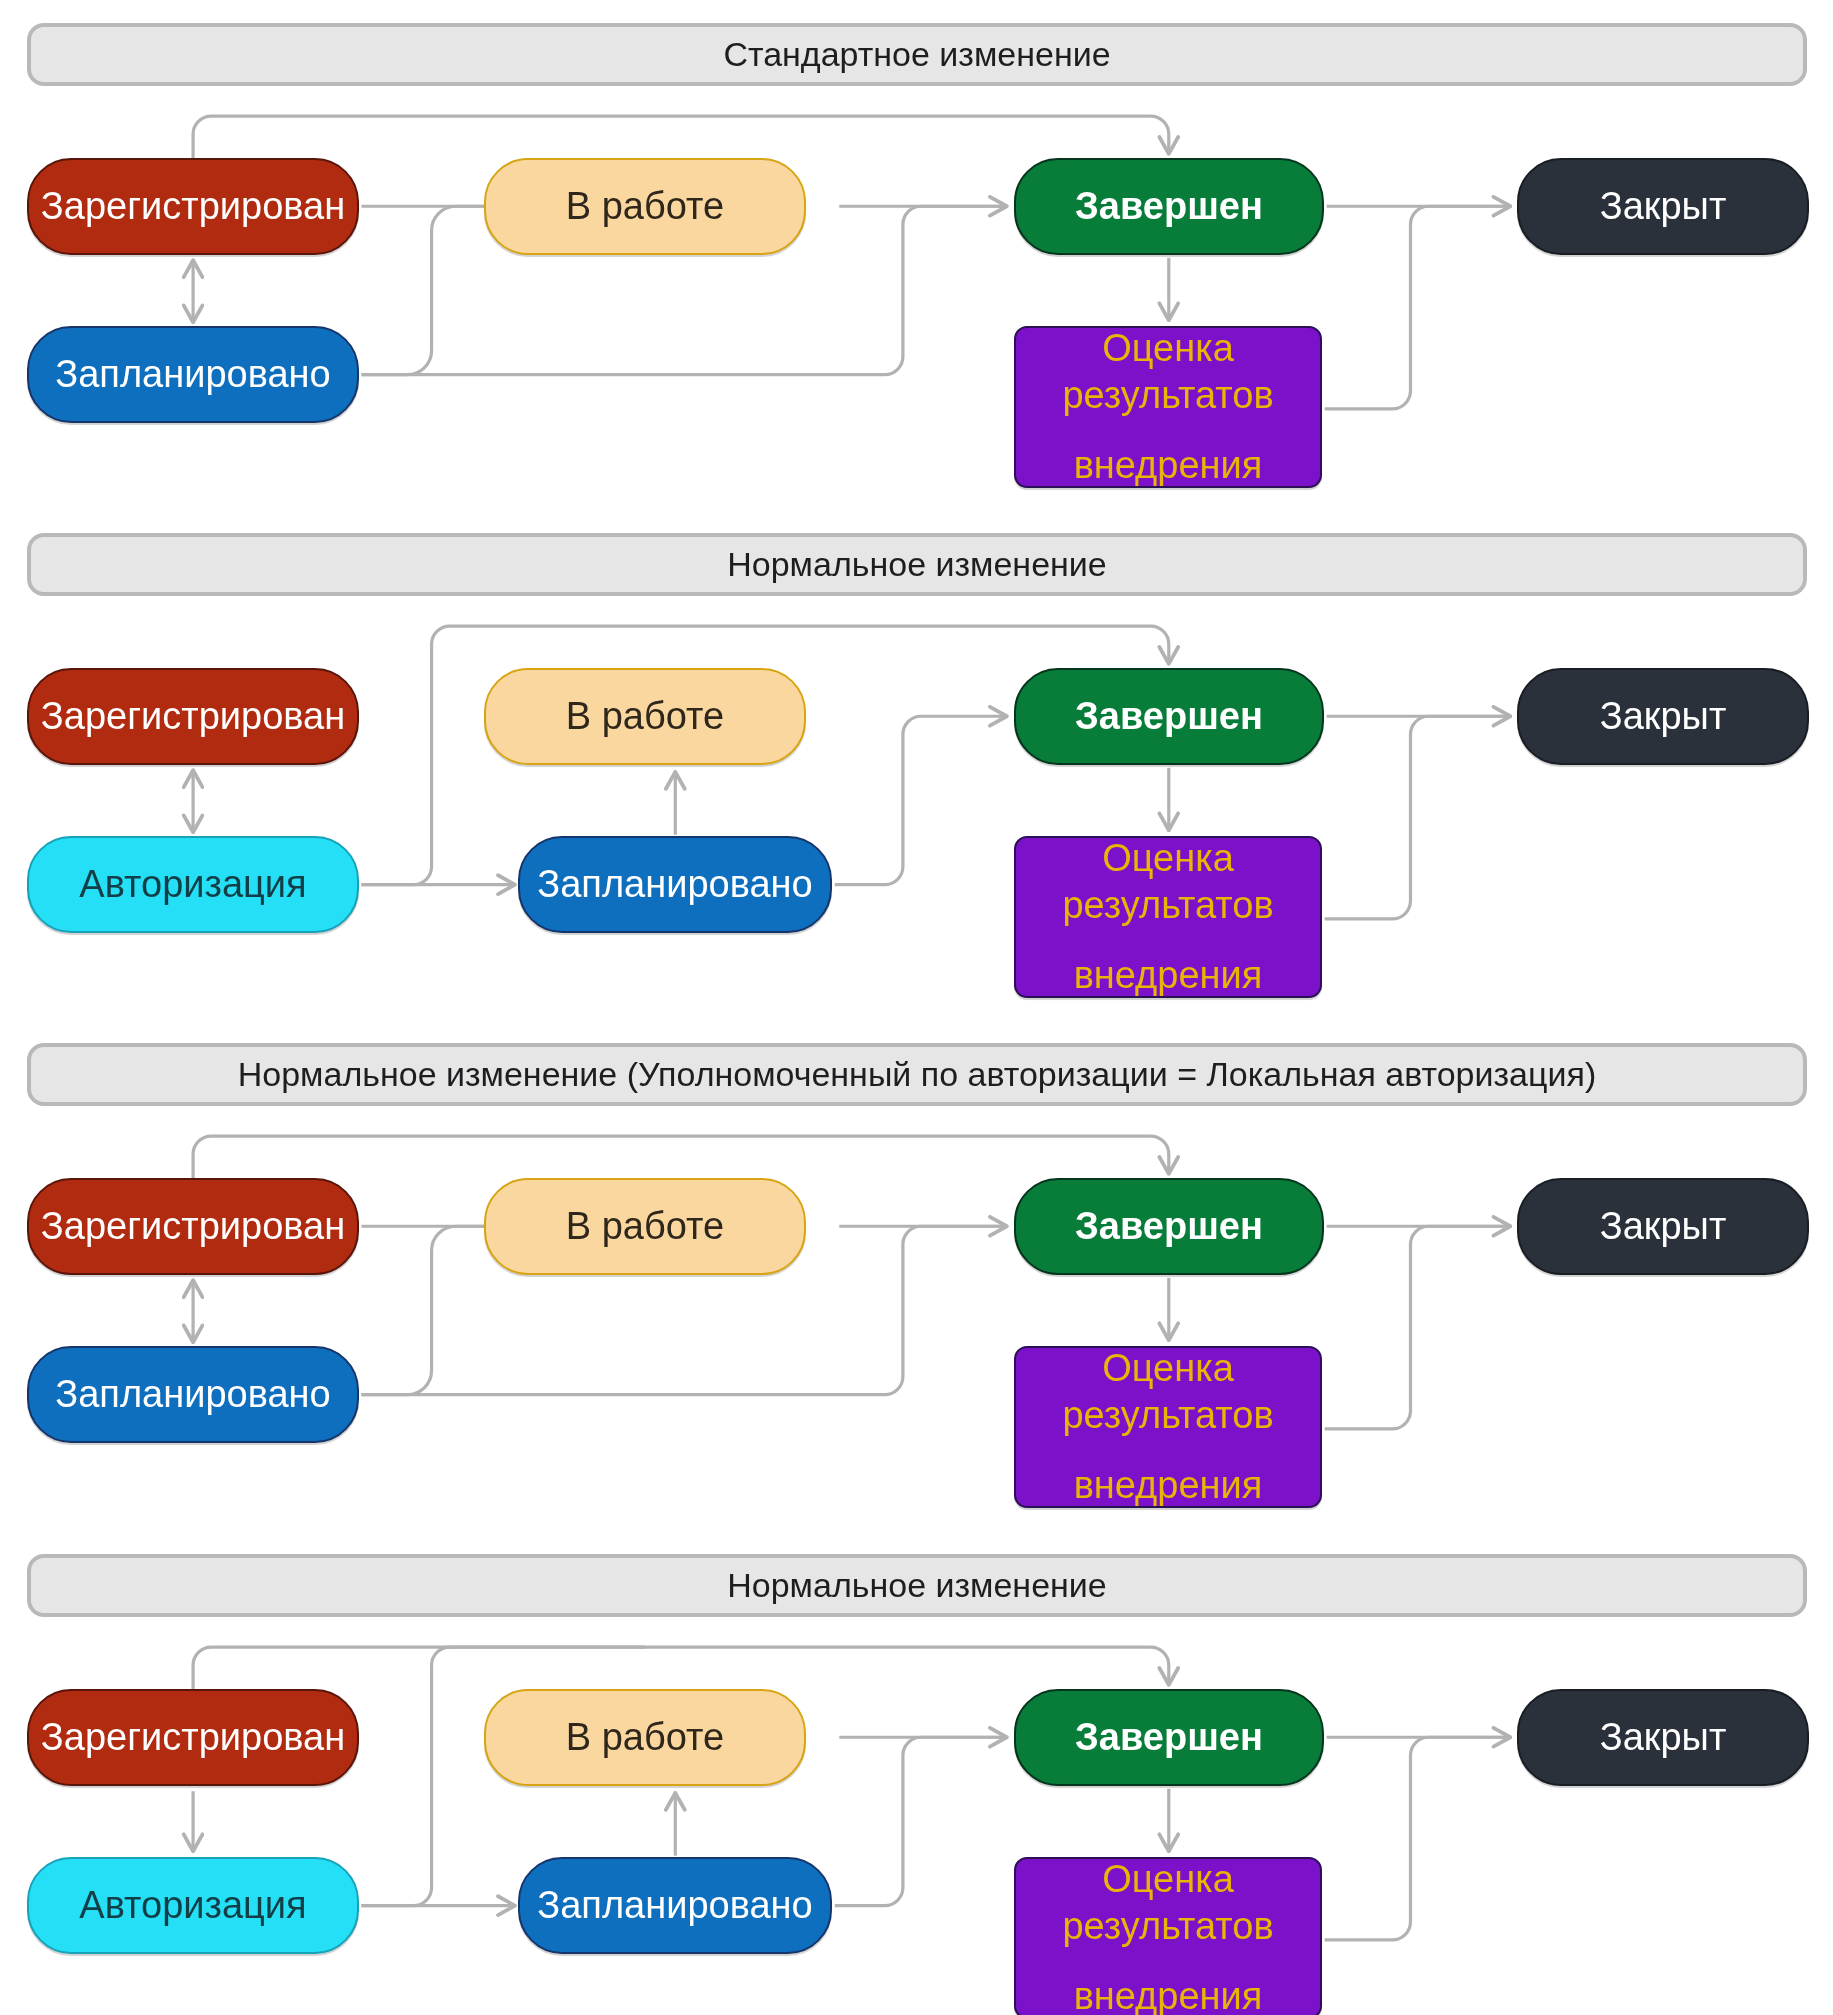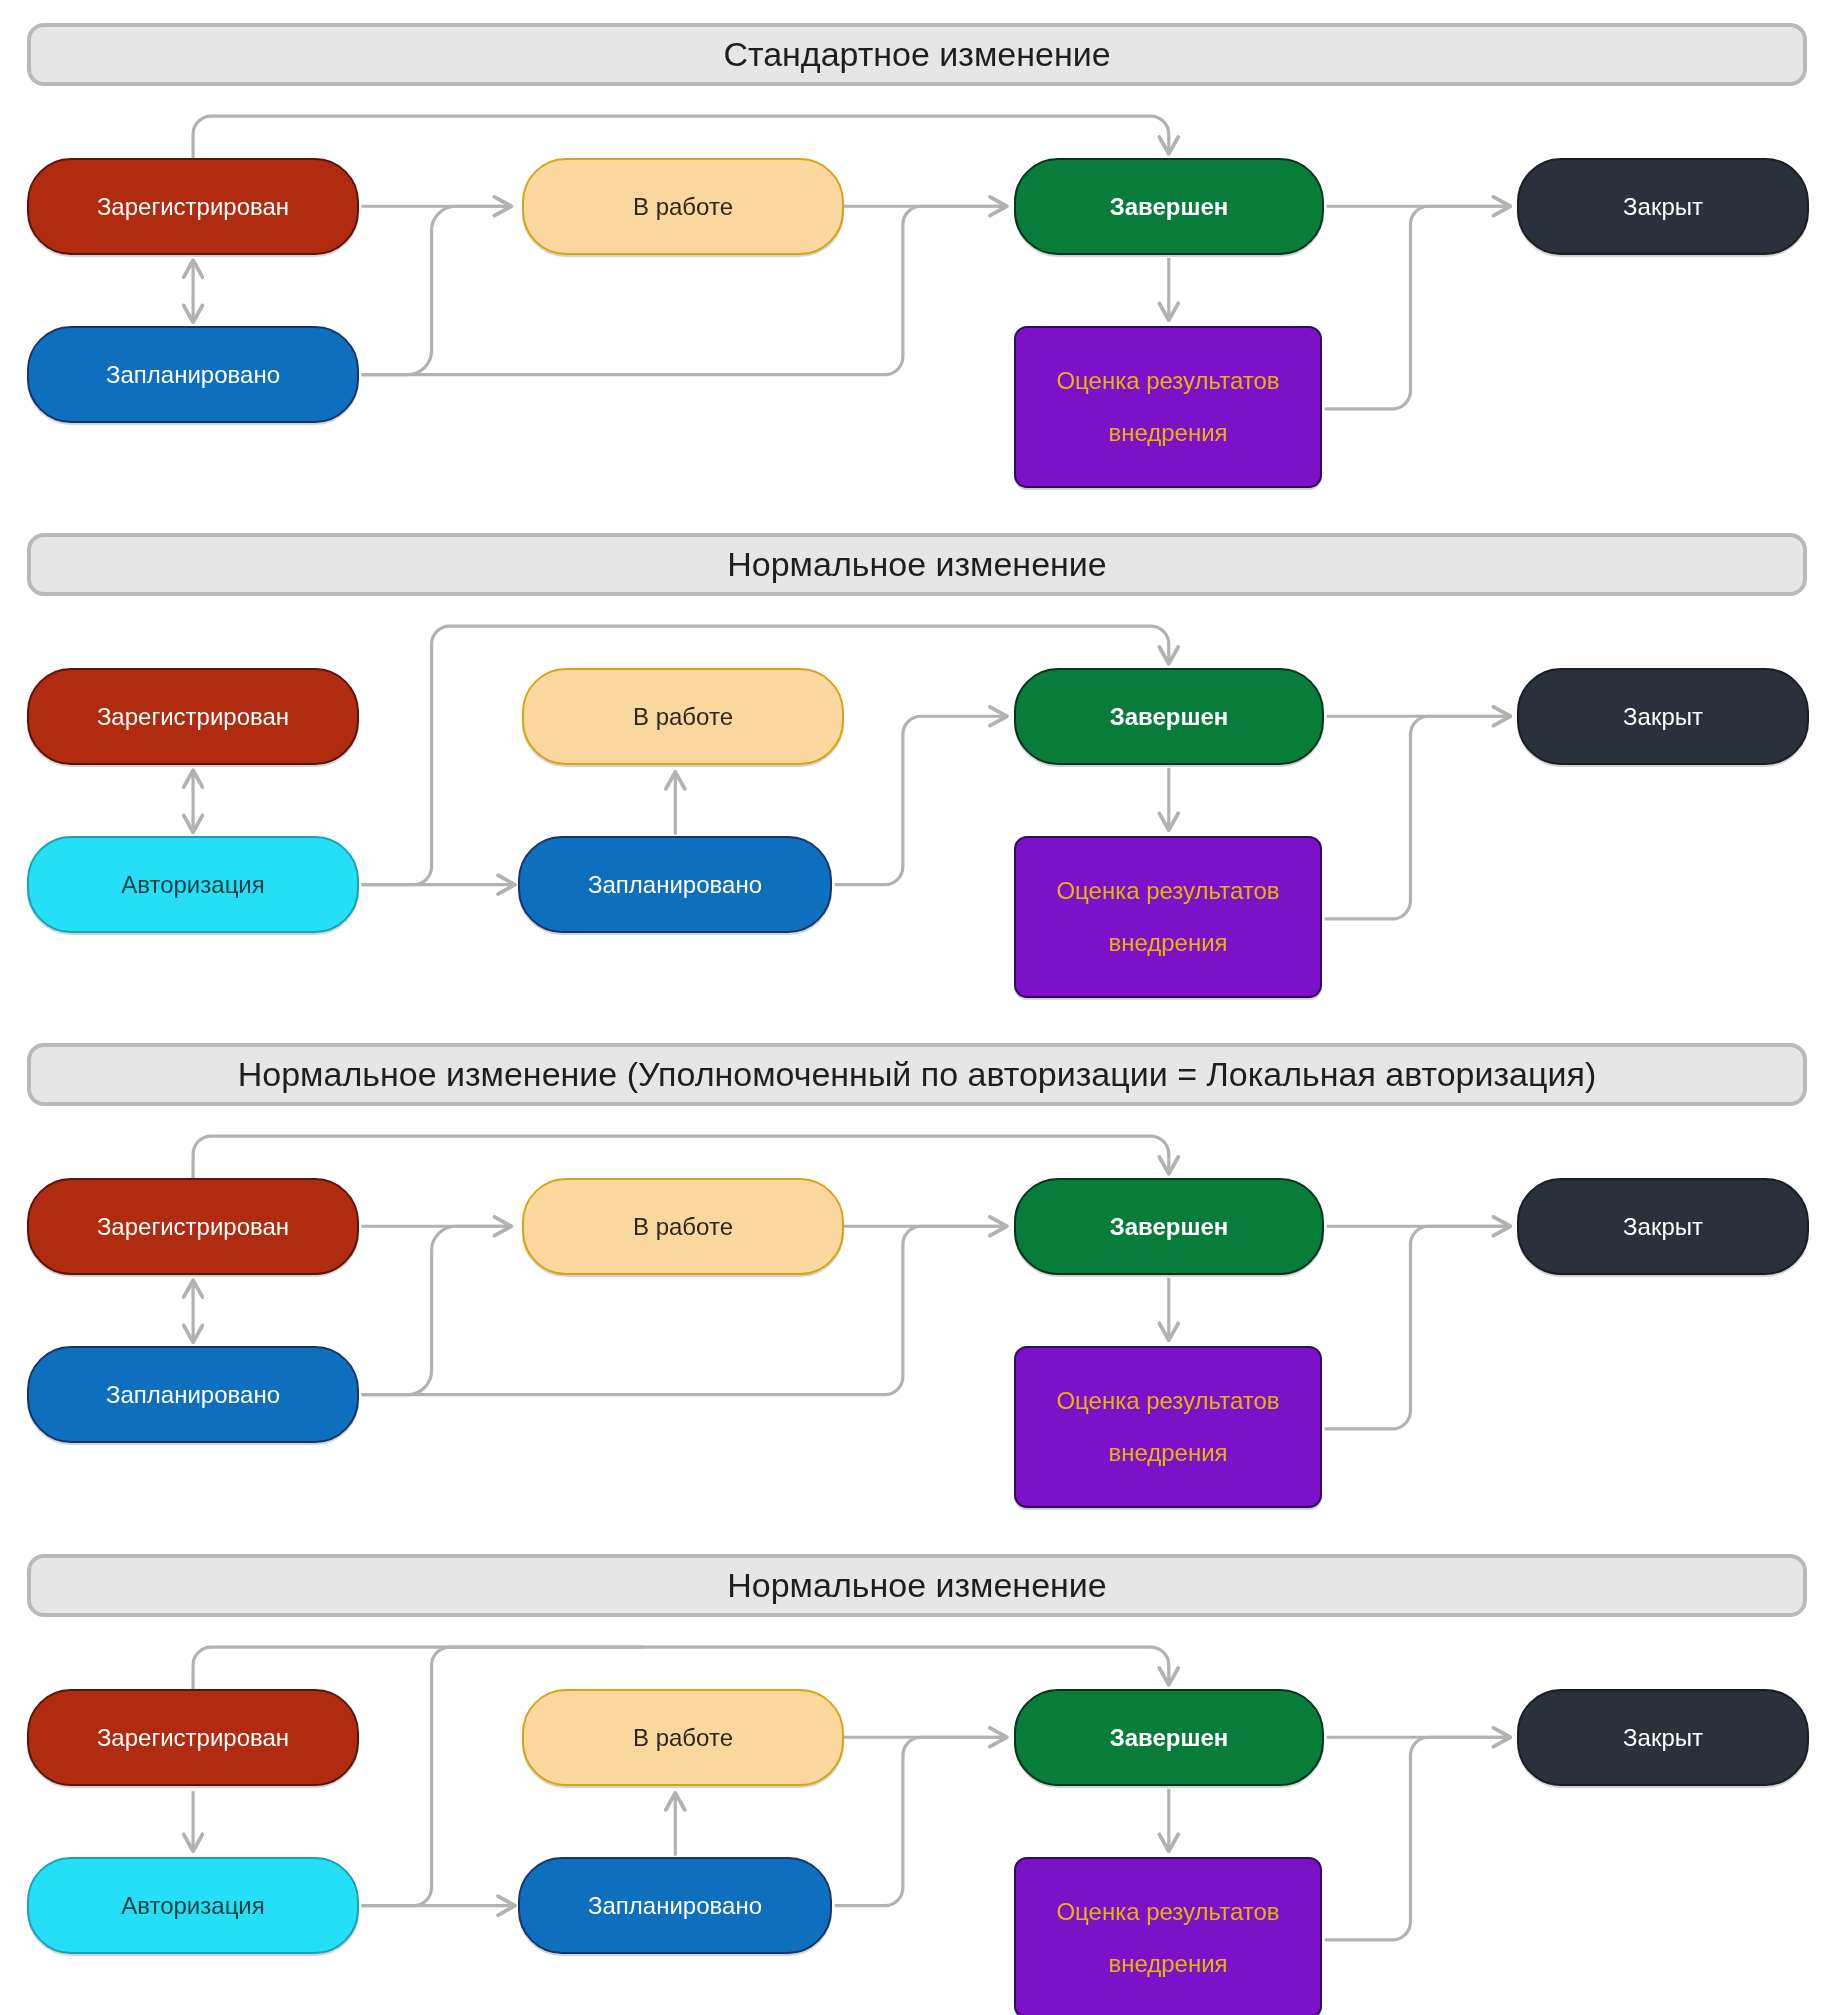--- a/index.html
+++ b/index.html
@@ -10,35 +10,35 @@
     position:absolute;left:27px;top:23px;width:1780px;height:63px;
     box-sizing:border-box;border:4px solid #B9B9B9;border-radius:17px;
     background:#E6E6E7;color:#1E1E20;font-size:34px;
     display:flex;align-items:center;justify-content:center;white-space:nowrap;
   }
   .edges{position:absolute;left:0;top:0;width:1834px;height:510px;display:block;}
   .edges path{fill:none;stroke:#B2B2B2;stroke-width:8;}
   .state{
     position:absolute;box-sizing:border-box;height:97px;border-radius:44px;
     border:2.8px solid transparent;display:flex;flex-direction:column;
-    align-items:center;justify-content:center;font-size:24px;line-height:1.25;
+    align-items:center;justify-content:center;font-size:38px;line-height:1.25;
     box-shadow:0 2px 0.8px rgba(0,0,0,0.18);text-align:center;
   }
   .state--registered{background:#B12B10;border-color:#5A150B;color:#FFFFFF;}
   .state--planned{background:#0E6FBE;border-color:#16356B;color:#FFFFFF;}
   .state--authorization{background:#24DFF5;border-color:#16A2B8;color:#113E47;}
   .state--in-progress{background:#FBD7A0;border-color:#D7A513;color:#2F271B;}
   .state--completed{background:#077D39;border-color:#06351D;color:#FFFFFF;font-weight:bold;}
   .state--evaluation{background:#7B11C9;border-color:#2C1056;color:#eab308;border-radius:13px;}
   .state--closed{background:#2B313B;border-color:#191D24;color:#FFFFFF;}
   .state--evaluation span{display:block;}
   .state--evaluation .l1{margin-bottom:22px;}
   .pos-reg{left:27px;top:158px;width:332px;}
   .pos-col1-row2{left:27px;top:326px;width:332px;}
-  .pos-work{left:522px;top:158px;width:322px;}
+  .pos-work{left:484px;top:158px;width:322px;}
   .pos-plan2{left:518px;top:326px;width:314px;}
   .pos-completed{left:1014px;top:158px;width:310px;}
   .pos-eval{left:1014px;top:326px;width:308px;height:162px;}
   .pos-closed{left:1517px;top:158px;width:292px;}
 </style>
 </head>
 <body>
 
 <svg width="0" height="0" style="position:absolute" aria-hidden="true">
   <defs>

